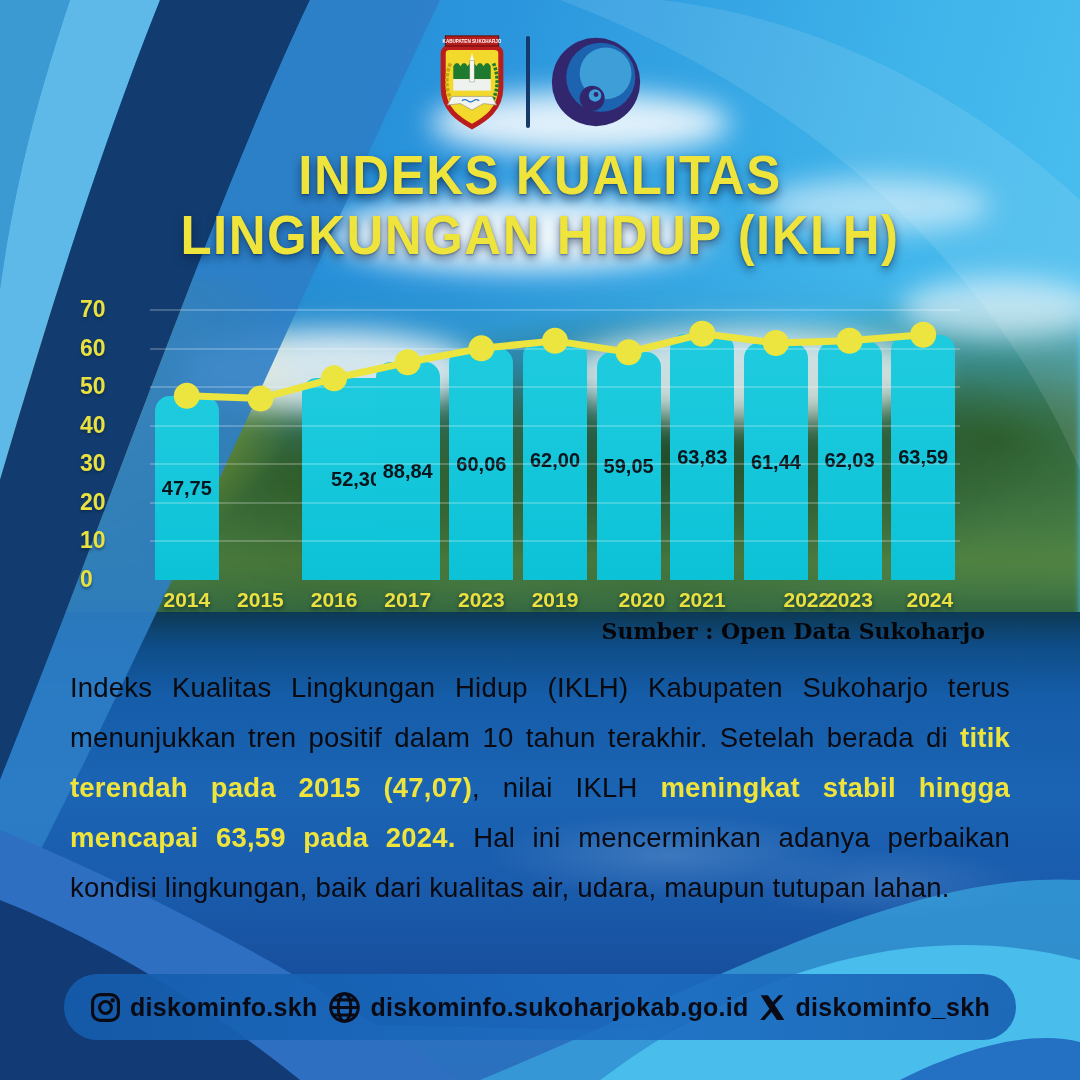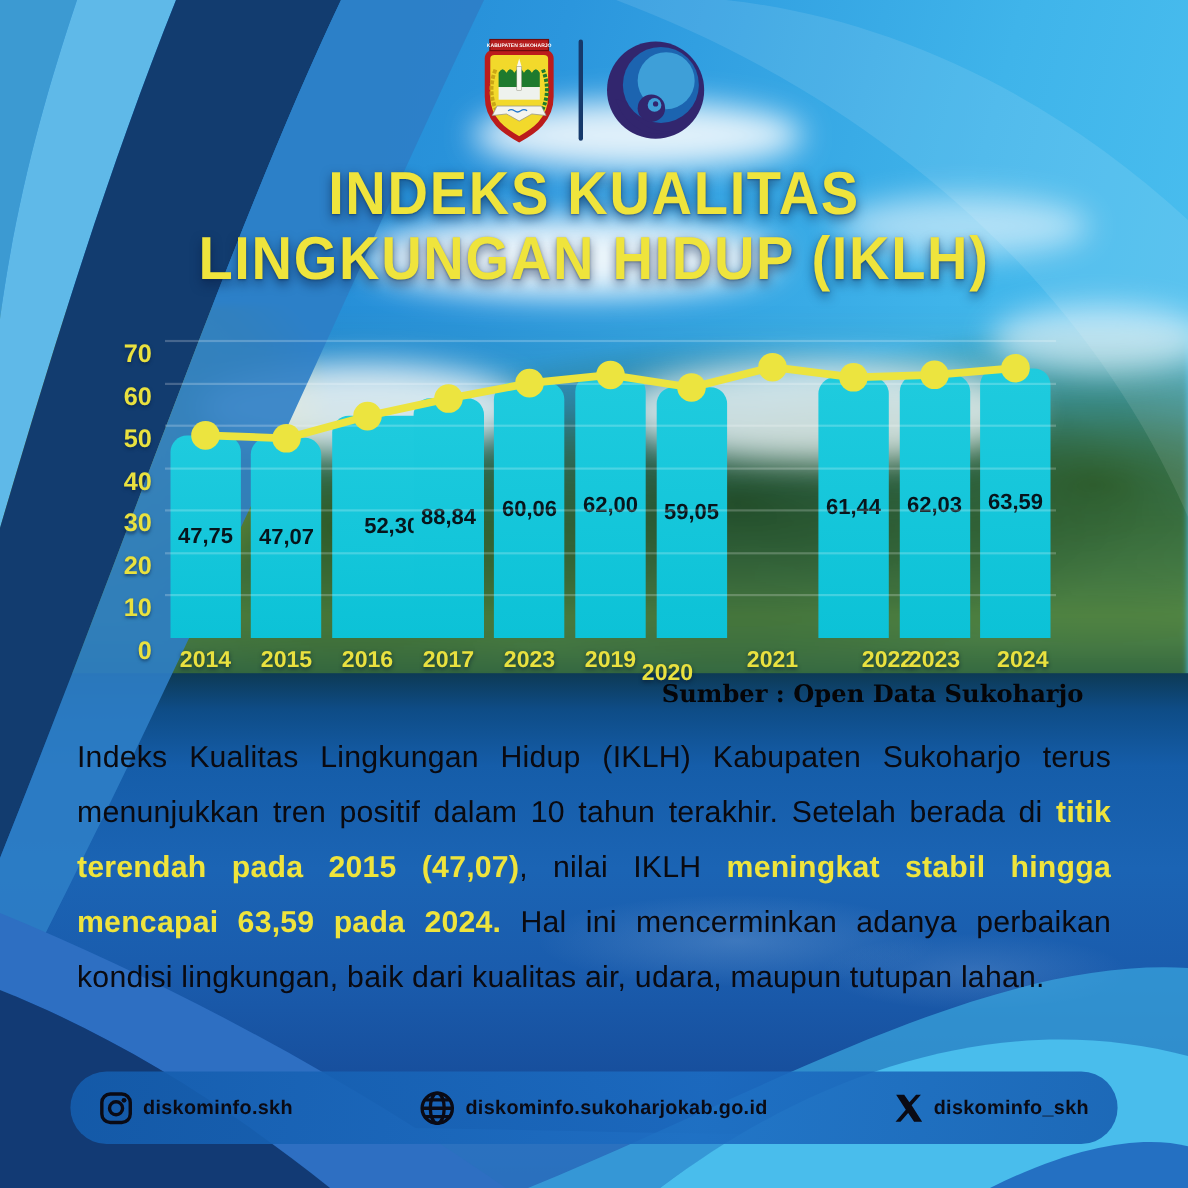--- a/index.html
+++ b/index.html
@@ -24,22 +24,22 @@
   
   .logos{position:absolute;left:0;top:34px;width:1080px;display:flex;justify-content:center;align-items:center;gap:18px;}
   .logo-divider{width:4px;height:92px;background:#16396b;border-radius:2px;}
   
   .title{position:absolute;left:0;top:150px;width:1080px;text-align:center;margin:0;
          color:#efe43c;font-weight:800;font-size:51px;line-height:55px;letter-spacing:1.5px;
          text-shadow:0 4px 9px rgba(8,30,70,.6),0 1px 2px rgba(8,30,70,.45);
          transform:scale(1,1.08);}
   
   .y-axis{position:absolute;left:80px;top:310px;width:58px;height:270px;}
-  .y-tick{position:absolute;right:0;width:58px;text-align:right;font-weight:800;font-size:23px;color:#e9e13f;
-          text-shadow:0 2px 3px rgba(10,30,60,.55);margin-top:12px;}
+  .y-tick{position:absolute;right:0;width:58px;text-align:left;font-weight:800;font-size:23px;color:#e9e13f;
+          text-shadow:0 2px 3px rgba(10,30,60,.55);}
   .plot{position:absolute;left:150px;top:310px;width:810px;height:270px;}
   .bar{position:absolute;bottom:0;width:64px;background:linear-gradient(180deg,#1fcbde 0%,#0cc2d7 100%);
        border-radius:15px 15px 0 0;z-index:2;}
   .bar-value{position:absolute;top:50%;left:50%;transform:translate(-50%,-50%);
              font-weight:800;font-size:20px;color:#07151c;white-space:nowrap;}
   .gridline{position:absolute;left:0;right:0;height:2px;background:rgba(255,255,255,.22);z-index:3;}
   .line-layer{position:absolute;left:0;top:0;overflow:visible;z-index:4;}
   .x-axis{position:absolute;left:150px;top:588px;width:810px;height:30px;}
   .x-tick{position:absolute;top:0;text-align:center;font-weight:800;font-size:21px;color:#e9e13f;
           text-shadow:0 2px 4px rgba(8,25,50,.7);}
@@ -48,21 +48,21 @@
           font-size:22px;color:#050508;}
   
   .paragraph{position:absolute;left:70px;top:663px;width:940px;margin:0;text-align:justify;
              font-size:27.5px;line-height:50px;color:#0a0a10;letter-spacing:.2px;}
   .paragraph .hl{color:#efe43c;font-weight:800;}
   
   .footer-pill{position:absolute;left:64px;top:974px;width:952px;height:66px;border-radius:34px;
                background:linear-gradient(100deg,rgba(20,92,172,.92) 0%,rgba(28,108,194,.88) 60%,rgba(24,96,178,.9) 100%);
                display:flex;align-items:center;justify-content:space-between;padding:0 26px;box-sizing:border-box;}
   .footer-item{display:flex;align-items:center;gap:9px;}
-  .footer-item span{font-weight:800;font-size:18px;color:#0a0a14;letter-spacing:.3px;}
+  .footer-item span{font-weight:800;font-size:25px;color:#0a0a14;letter-spacing:.3px;}
 </style>
 </head>
 <body>
 
 <div class="canvas">
 
   <div class="trees"></div>
   <div class="water"></div>
   <div class="cloud" style="left:430px;top:92px;width:300px;height:62px;opacity:.85"></div>
   <div class="cloud" style="left:330px;top:198px;width:380px;height:72px;opacity:.9"></div>
@@ -123,37 +123,37 @@
       <span class="y-tick" style="top: 140.286px;">30</span>
       <span class="y-tick" style="top: 101.714px;">40</span>
       <span class="y-tick" style="top: 63.1429px;">50</span>
       <span class="y-tick" style="top: 24.5714px;">60</span>
       <span class="y-tick" style="top: -14px;">70</span>
     </div>
   <div class="plot" id="plot">
       <div class="bar" style="left: 4.81818px; height: 184.179px;">
         <span class="bar-value">47,75</span>
       </div>
-      <div class="bar" style="left: 78.4545px; height: 181.556px;">
-        <span class="bar-value">47,07</span>
-      </div>
       <div class="bar" style="left: 152.091px; height: 201.729px; padding-left: 44px;">
         <span class="bar-value">52,30</span>
       </div>
       <div class="bar" style="left: 225.727px; height: 217.697px;">
         <span class="bar-value">88,84</span>
       </div>
       <div class="bar" style="left: 299.364px; height: 231.66px;">
         <span class="bar-value">60,06</span>
       </div>
       <div class="bar" style="left: 373px; height: 239.143px; text-align: right;">
         <span class="bar-value">62,00</span>
       </div>
       <div class="bar" style="left: 446.636px; height: 227.764px;">
         <span class="bar-value">59,05</span>
+      </div>
+      <div class="bar" style="left: 520.273px; height: 246.201px;">
+        <span class="bar-value">63,83</span>
       </div>
       <div class="bar" style="left: 593.909px; height: 236.983px;">
         <span class="bar-value">61,44</span>
       </div>
       <div class="bar" style="left: 667.545px; height: 239.259px;">
         <span class="bar-value">62,03</span>
       </div>
       <div class="bar" style="left: 741.182px; height: 245.276px;">
         <span class="bar-value">63,59</span>
       </div>
@@ -179,21 +179,21 @@
         <circle cx="773.1818181818182" cy="24.724285714285713" r="13" fill="#ece43f"></circle>
       </svg>
     </div>
   <div class="x-axis" id="x-axis">
       <span class="x-tick" style="left: 0px; width: 73.6364px;">2014</span>
       <span class="x-tick" style="left: 73.6364px; width: 73.6364px;">2015</span>
       <span class="x-tick" style="left: 147.273px; width: 73.6364px;">2016</span>
       <span class="x-tick" style="left: 220.909px; width: 73.6364px;">2017</span>
       <span class="x-tick" style="left: 294.545px; width: 73.6364px;">2023</span>
       <span class="x-tick" style="left: 368.182px; width: 73.6364px;">2019</span>
-      <span class="x-tick" style="left: 420px; width: 73.6364px; margin-top: 12px;">2020</span>
+      <span class="x-tick" style="left: 455px; width: 73.6364px;">2020</span>
       <span class="x-tick" style="left: 515.455px; width: 73.6364px;">2021</span>
       <span class="x-tick" style="left: 620px; width: 73.6364px;">2022</span>
       <span class="x-tick" style="left: 662.727px; width: 73.6364px;">2023</span>
       <span class="x-tick" style="left: 743px; width: 73.6364px;">2024</span>
     </div>
 
   <div class="source">Sumber : Open Data Sukoharjo</div>
 
   <p class="paragraph" id="paragraph"><span>Indeks Kualitas Lingkungan Hidup (IKLH) Kabupaten Sukoharjo terus menunjukkan tren positif dalam 10 tahun terakhir. Setelah berada di </span><span class="hl">titik terendah pada 2015 (47,07)</span><span>, nilai IKLH </span><span class="hl">meningkat stabil hingga mencapai 63,59 pada 2024.</span><span> Hal ini mencerminkan adanya perbaikan kondisi lingkungan, baik dari kualitas air, udara, maupun tutupan lahan.</span></p>
 

